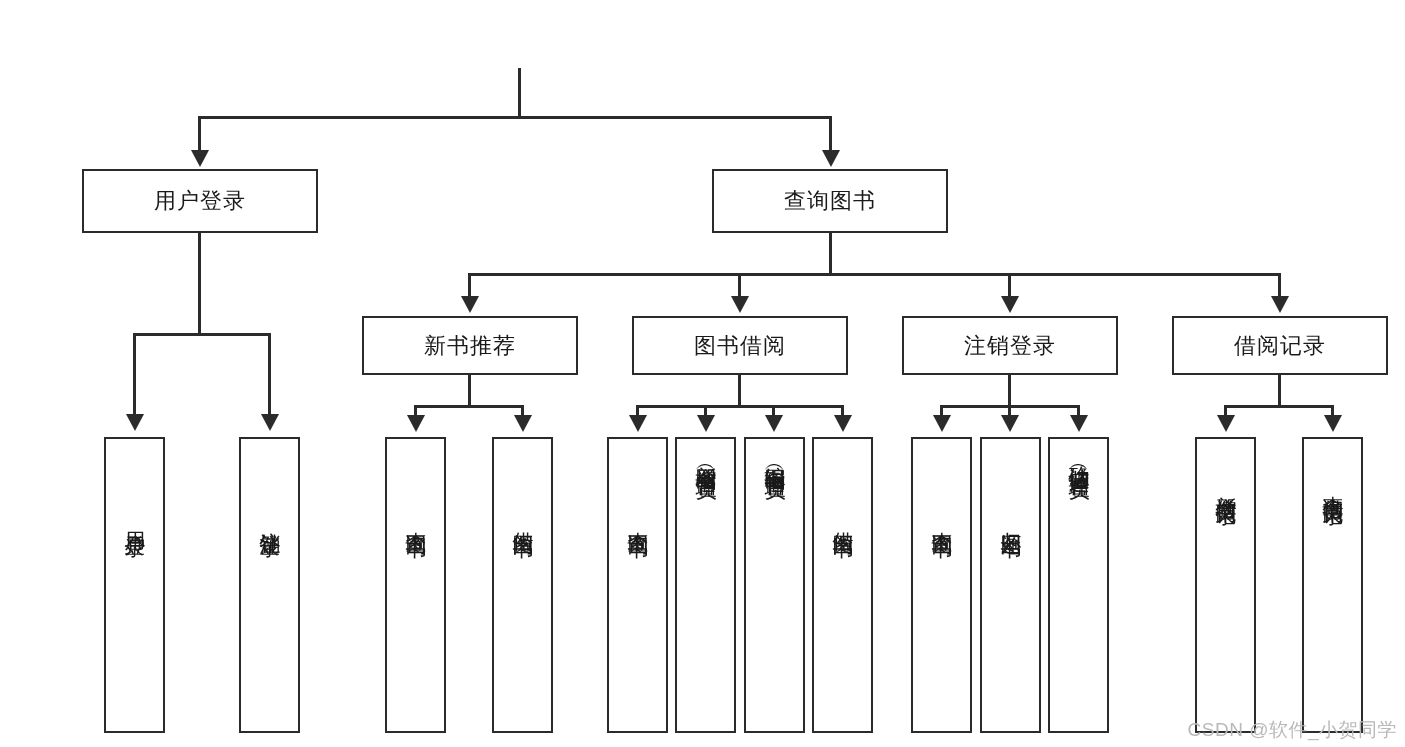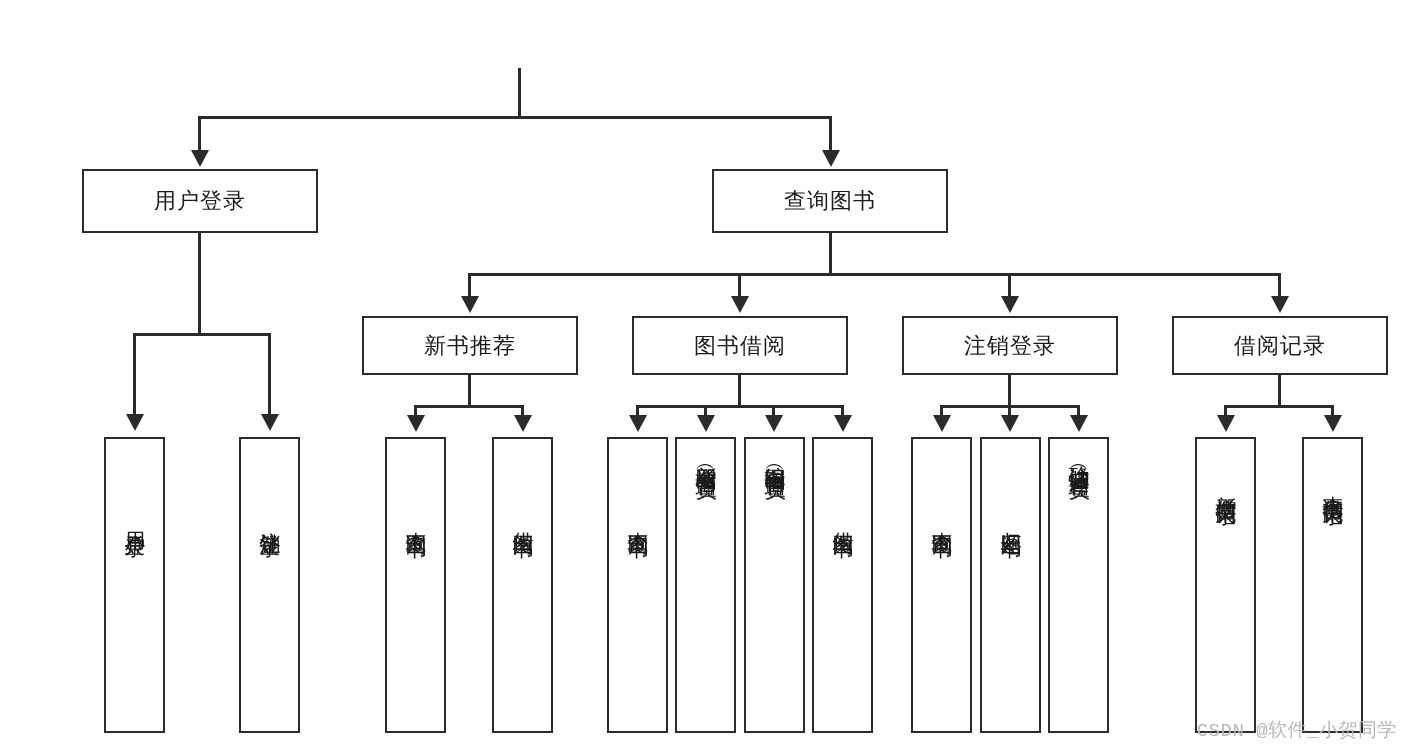--- a/index.html
+++ b/index.html
@@ -76,21 +76,20 @@
   
   #watermark {
     position: absolute;
     right: 8px;
     bottom: 4px;
     font-size: 19px;
     color: #b9b9b9;
     white-space: nowrap;
     letter-spacing: 0.5px;
     pointer-events: none;
-    font-family: Liberation Mono, monospace;
   }
 </style>
 </head>
 <body>
 
 <div id="diagram-root">
 
 
   <div class="ln-v" style="left:518px; top:68px; width:3px; height:50px;"></div>
   <div class="ln-h" style="left:198px; top:116px; width:634px; height:3px;"></div>

